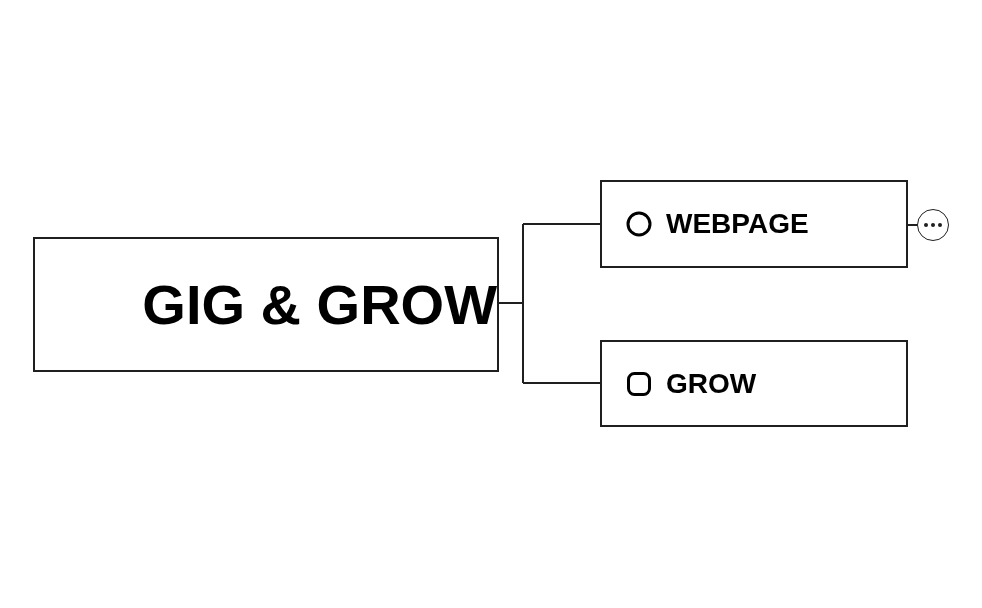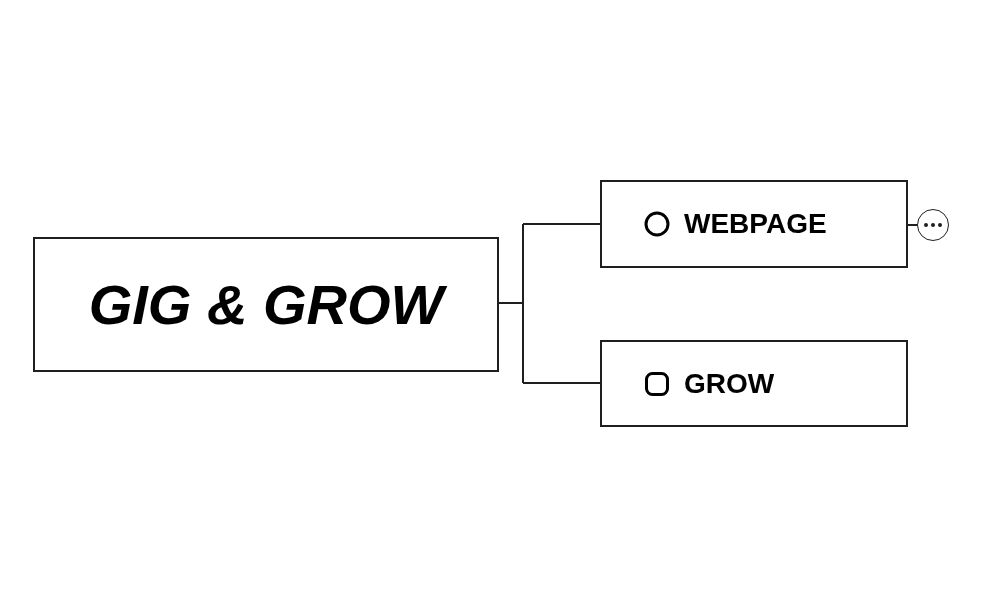--- a/index.html
+++ b/index.html
@@ -38,36 +38,35 @@
     border: 2px solid #1f1f1f;
     display: flex;
     align-items: center;
   }
 
   .node-root {
     left: 33px;
     top: 237px;
     width: 466px;
     height: 135px;
-    justify-content: center;
-    font-style: italic;
+    justify-content: flex-end;
   }
   .root-label {
     font-size: 56px;
     font-weight: bold;
     color: #000000;
     letter-spacing: 0px;
     line-height: 1;
     white-space: nowrap;
   }
 
   .node-child {
     left: 600px;
     width: 308px;
-    padding-left: 42px;
+    padding-left: 24px;
   }
   .node-webpage { top: 180px; height: 88px; }
   .node-book    { top: 340px; height: 87px; }
 
   .child-icon {
     flex: 0 0 auto;
     width: 26px;
     height: 26px;
     margin-right: 14px;
     display: block;

